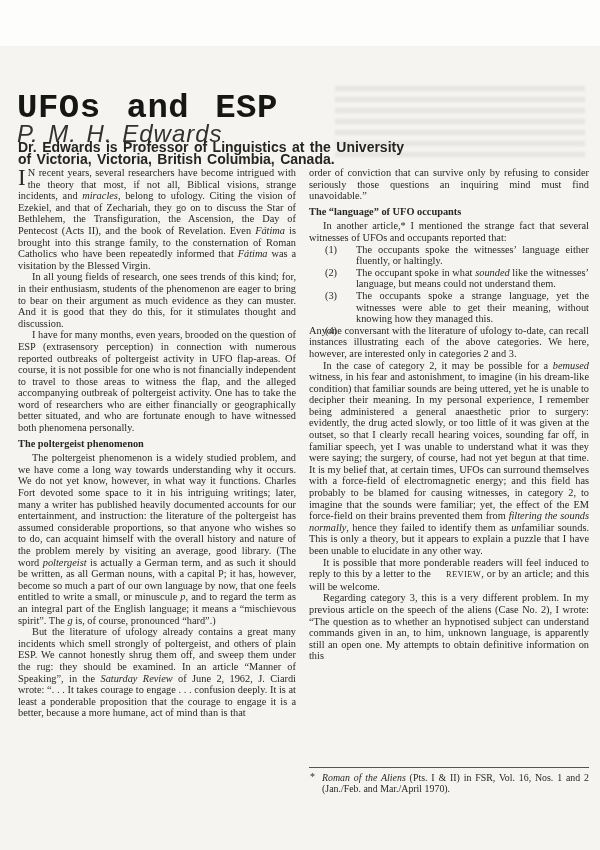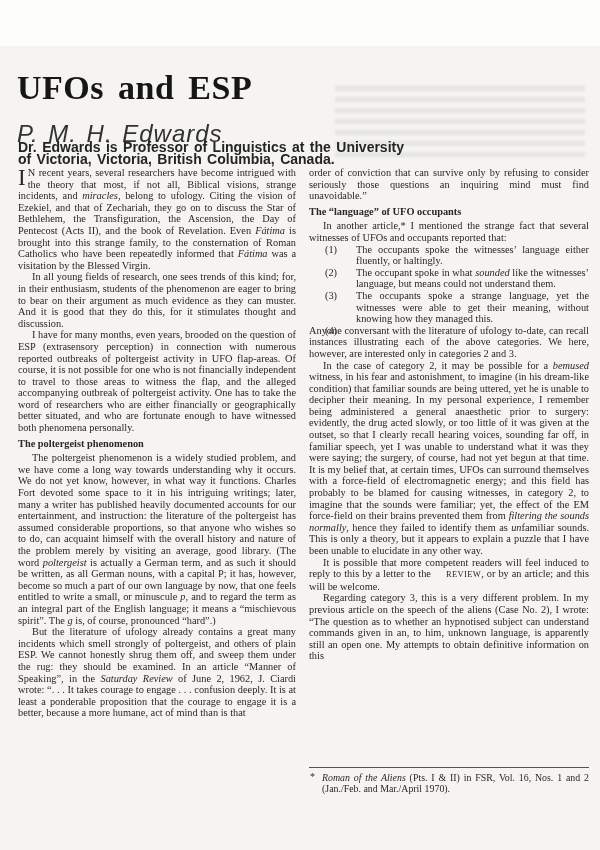--- a/index.html
+++ b/index.html
@@ -13,22 +13,22 @@
     background:#f5f4f1;
   }
   .ghost{ 
     position:absolute;left:335px;top:86px;width:250px;height:76px;
     background:repeating-linear-gradient(180deg,
       rgba(135,133,127,0.14) 0px, rgba(135,133,127,0.14) 5px,
       rgba(0,0,0,0) 5px, rgba(0,0,0,0) 11px);
     filter:blur(1.6px);
   }
   .title{
-    position:absolute;left:17px;top:47px;
-    font-family:Liberation Serif, serif;font-weight:bold;
+    position:absolute;left:17px;top:67px;
+    font-family:Liberation Mono, monospace;font-weight:bold;
     font-size:34px;line-height:36px;letter-spacing:0.5px;word-spacing:5px;
     color:#161614;
   }
   .author{
     position:absolute;left:17px;top:95px;
     font-family:"Liberation Sans", sans-serif;font-style:italic;
     font-size:24px;line-height:26px;letter-spacing:1px;word-spacing:2px;
     color:#32322f;
     margin-top:26px;
   }
@@ -88,18 +88,18 @@
 <div class="col" id="col-right">
     <p class="para noindent"><span class="seg-r">order of conviction that can survive only by refusing to consider seriously those questions an inquiring mind must find unavoidable.”</span></p>
     <div class="heading">The “language” of UFO occupants</div>
     <p class="para"><span class="seg-r">In another article,* I mentioned the strange fact that several witnesses of UFOs and occupants reported that:</span></p>
     <div class="list-item"><span class="list-num">(1)</span><span class="seg-r">The occupants spoke the witnesses’ language either fluently, or haltingly.</span></div>
     <div class="list-item"><span class="list-num">(2)</span><span class="seg-r">The occupant spoke in what </span><span class="seg-i">sounded</span><span class="seg-r"> like the witnesses’ language, but means could not understand them.</span></div>
     <div class="list-item"><span class="list-num">(3)</span><span class="seg-r">The occupants spoke a strange language, yet the witnesses were able to get their meaning, without knowing how they managed this.</span></div>
     <div class="list-item"><span class="list-num">(4)</span></div>
     <p class="para noindent"><span class="seg-r">Anyone conversant with the literature of ufology to-date, can recall instances illustrating each of the above categories. We here, however, are interested only in categories 2 and 3.</span></p>
     <p class="para"><span class="seg-r">In the case of category 2, it may be possible for a </span><span class="seg-i">bemused</span><span class="seg-r"> witness, in his fear and astonishment, to imagine (in his dream-like condition) that familiar sounds are being uttered, yet he is unable to decipher their meaning. In my personal experience, I remember being administered a general anaesthetic prior to surgery: evidently, the drug acted slowly, or too little of it was given at the outset, so that I clearly recall hearing voices, sounding far off, in familiar speech, yet I was unable to understand what it was they were saying; the surgery, of course, had not yet begun at that time. It is my belief that, at certain times, UFOs can surround themselves with a force-field of electromagnetic energy; and this field has probably to be blamed for causing witnesses, in category 2, to imagine that the sounds were familiar; yet, the effect of the EM force-field on their brains prevented them from </span><span class="seg-i">filtering the sounds normally</span><span class="seg-r">, hence they failed to identify them as </span><span class="seg-i">un</span><span class="seg-r">familiar sounds. This is only a theory, but it appears to explain a puzzle that I have been unable to elucidate in any other way.</span></p>
-    <p class="para"><span class="seg-r">It is possible that more competent readers will feel induced to reply to this by a letter to the </span><span class="seg-sc">REVIEW</span><span class="seg-r">, or by an article; and this will be welcome.</span></p>
+    <p class="para"><span class="seg-r">It is possible that more ponderable readers will feel induced to reply to this by a letter to the </span><span class="seg-sc">REVIEW</span><span class="seg-r">, or by an article; and this will be welcome.</span></p>
     <p class="para"><span class="seg-r">Regarding category 3, this is a very different problem. In my previous article on the speech of the aliens (Case No. 2), I wrote: “The question as to whether an hypnotised subject can understand commands given in an, to him, unknown language, is apparently still an open one. My attempts to obtain definitive information on this</span></p>
     <div class="footnote">
       <div class="fn-body"><span class="fn-marker">*</span><span class="seg-i">Roman of the Aliens</span><span class="seg-r"> (Pts. I &amp; II) in FSR, Vol. 16, Nos. 1 and 2 (Jan./Feb. and Mar./April 1970).</span></div>
     </div>
   </div>
 
 </body></html>

